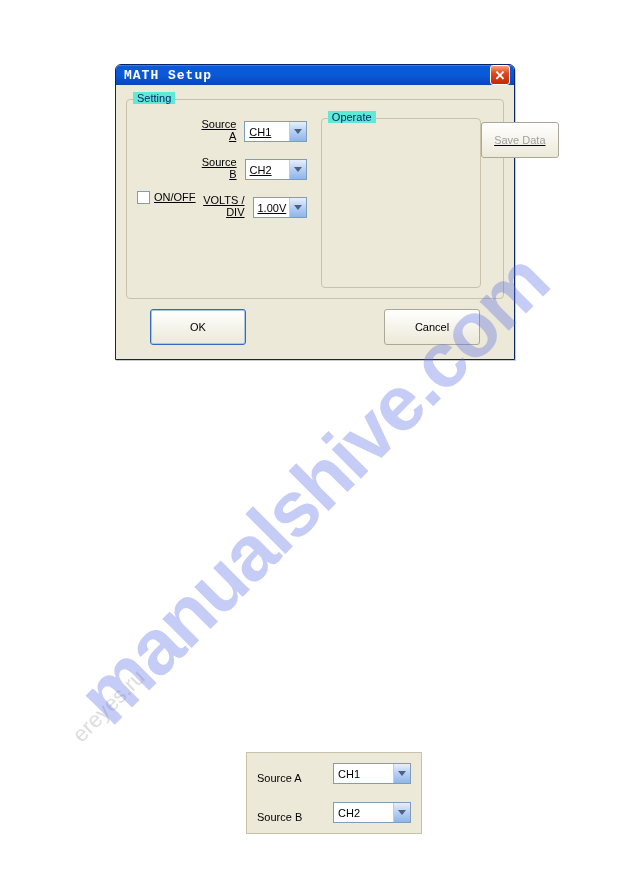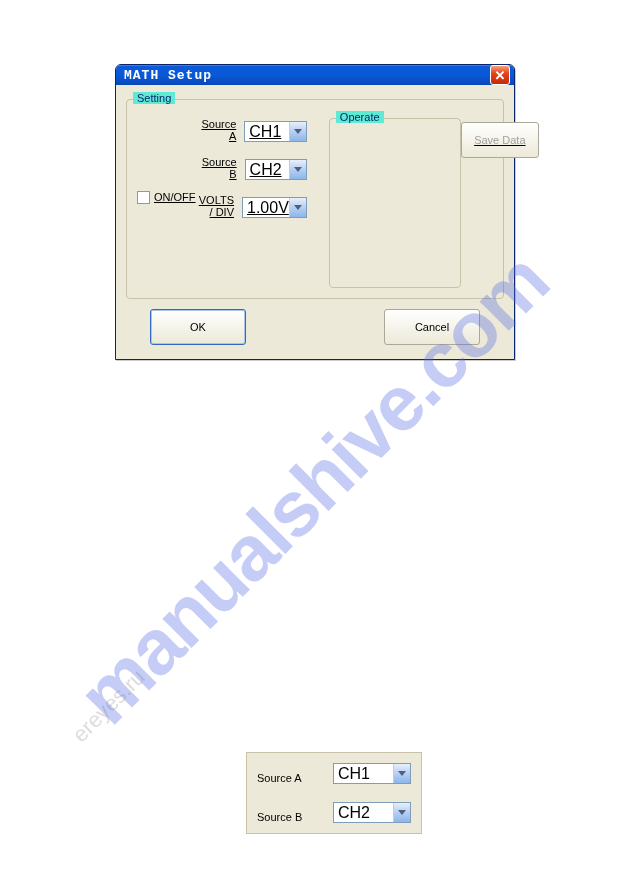--- a/index.html
+++ b/index.html
@@ -143,21 +143,21 @@
 
   .combo {
     width: 68px;
     height: 21px;
     background: #ffffff;
     border: 1px solid #7f9db9;
     display: flex;
     align-items: center;
     justify-content: space-between;
     padding-left: 4px;
-    font-size: 16px;
+    font-size: 11px;
     cursor: pointer;
   }
   .combo-arrow {
     width: 17px;
     height: 19px;
     background: linear-gradient(to bottom, #e7f0fb, #b6cff2 50%, #8db6e9);
     border-left: 1px solid #b6cff2;
     display: flex;
     align-items: center;
     justify-content: center;
@@ -183,23 +183,22 @@
     display: inline-block;
   }
 
   .invert-row {
     display: flex;
     justify-content: center;
     margin-top: 24px;
   }
 
   .operate-box {
-    width: 132px;
+    width: 160px;
     min-height: 170px;
-    margin-left: 8px;
   }
   .radio-list {
     display: flex;
     flex-direction: column;
     gap: 11px;
     padding: 8px 6px 8px 14px;
   }
   .radio {
     display: inline-flex;
     align-items: center;

